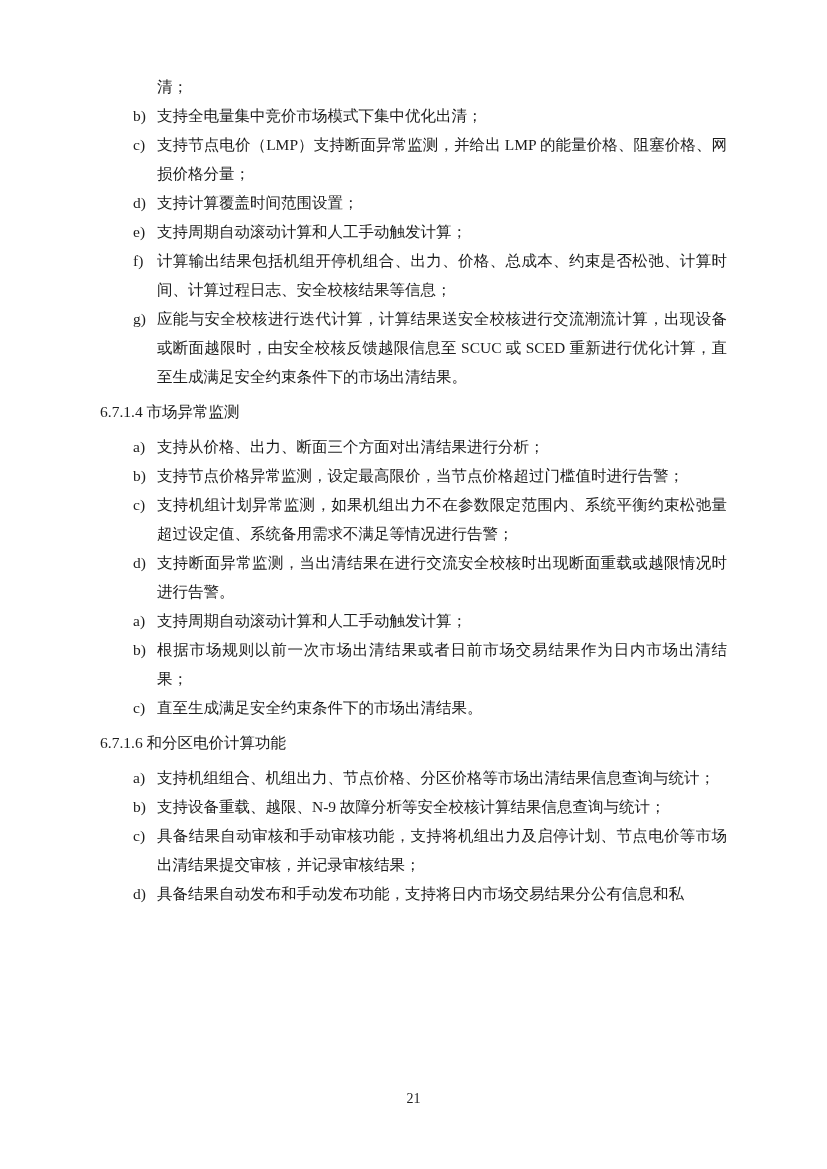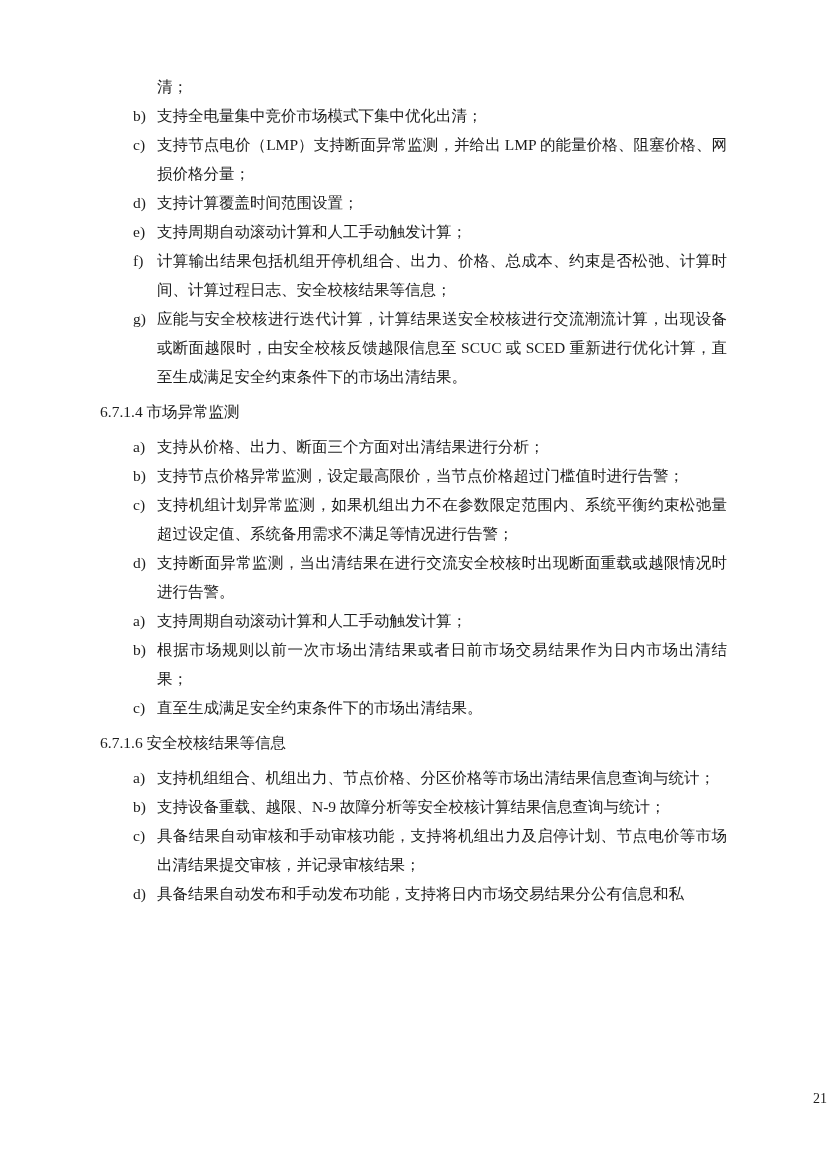--- a/index.html
+++ b/index.html
@@ -41,21 +41,21 @@
   }
   .item .text {
     flex: 1 1 auto;
     text-align: justify;
   }
   .page-number {
     position: absolute;
     bottom: 62px;
     left: 0;
     width: 100%;
-    text-align: right;
+    text-align: center;
     font-size: 14px;
     line-height: 16px;
   }
 </style>
 </head>
 <body>
 
 <div class="page">
   <div class="doc">
 
@@ -119,21 +119,21 @@
         <span class="label">b)</span>
         <span class="text">根据市场规则以前一次市场出清结果或者日前市场交易结果作为日内市场出清结果；</span>
       </div>
       <div class="item">
         <span class="label">c)</span>
         <span class="text">直至生成满足安全约束条件下的市场出清结果。</span>
       </div>
     </div>
 
     <div>
-      <div class="section-heading">6.7.1.6 安全校核结果等信息</div>
+      <div class="section-heading">6.7.1.6 和分区电价计算功能</div>
       <div class="item">
         <span class="label">a)</span>
         <span class="text">支持机组组合、机组出力、节点价格、分区价格等市场出清结果信息查询与统计；</span>
       </div>
       <div class="item">
         <span class="label">b)</span>
         <span class="text">支持设备重载、越限、N-9 故障分析等安全校核计算结果信息查询与统计；</span>
       </div>
       <div class="item">
         <span class="label">c)</span>

